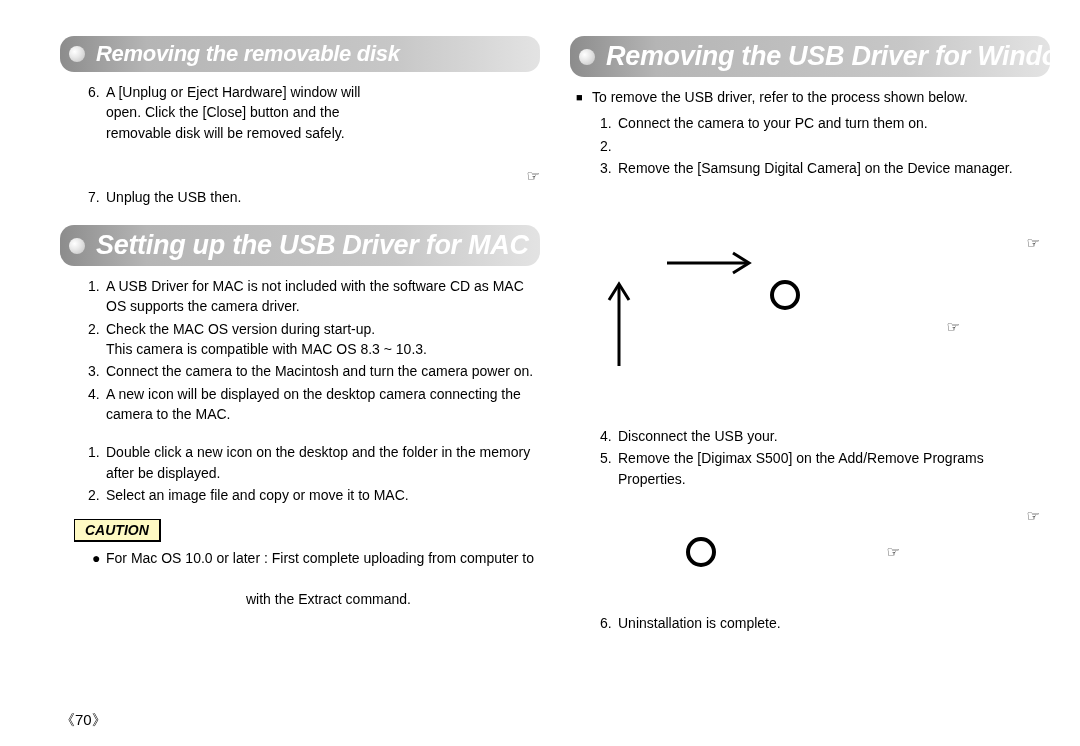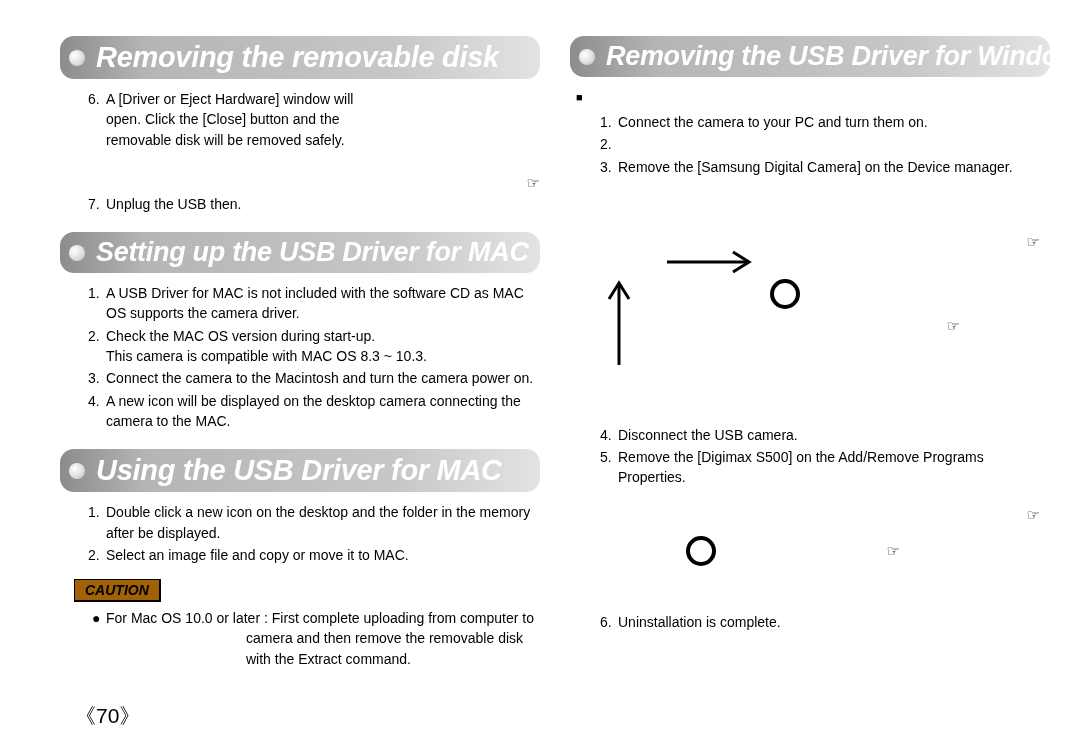--- a/index.html
+++ b/index.html
@@ -19,21 +19,21 @@
   }
   .col {
     flex: 1;
     min-width: 0;
   }
   .section-header {
     background: linear-gradient(90deg, #8c8c8c 0%, #b5b5b5 18%, #c7c7c7 70%, #e3e3e3 100%);
     color: #ffffff;
     font-weight: bold;
     font-style: italic;
-    font-size: 29px;
+    font-size: 22px;
     padding: 5px 10px 5px 36px;
     border-radius: 14px;
     position: relative;
     margin-bottom: 10px;
     letter-spacing: -0.3px;
     white-space: nowrap;
   }
   .section-header.sm { font-size: 27px; }
   .section-header .dot {
     position: absolute;
@@ -87,38 +87,37 @@
   .caution-label {
     display:inline-block;
     border:1px solid #000;
     border-bottom:2px solid #000;
     border-right:2px solid #000;
     font-weight:bold;
     font-style:italic;
     font-size:14px;
     padding:2px 10px;
     margin-bottom:6px;
-    background:#a16207;
+    background:#fef9c3;
   }
   .caution-body {
     font-size:14px;
     line-height:1.45;
     padding-left: 18px;
   }
   .caution-body .bullet {
     display:flex;
   }
   .caution-body .bullet .dotb { flex:0 0 14px; }
 
   .page-num {
     position:absolute;
     left:60px;
     bottom:16px;
-    font-size:21px;
-    margin-left:15px;
+    font-size:15px;
   }
 
   .hand-icon {
     font-size:15px;
     color:#000;
   }
   .diag {
     position: relative;
     height: 230px;
     margin: 10px 0 8px 30px;
@@ -157,21 +156,21 @@
 
   <div class="col">
 
     <div class="section-header">
       <span class="dot"></span>
       <span>Removing the removable disk</span>
     </div>
     <div class="body-text">
       <div class="item" style="max-width:280px;">
         <span class="num">6.</span>
-        <span>A [Driver or Eject Hardware] window will open. Click the [Close] button and the removable disk will be removed safely.</span>
+        <span>A [Unplug or Eject Hardware] window will open. Click the [Close] button and the removable disk will be removed safely.</span>
       </div>
       <div style="height:42px; position:relative;">
         <span class="hand-icon" style="position:absolute; right:-4px; top:20px;">☞</span>
       </div>
       <div class="item">
         <span class="num">7.</span>
         <span>Unplug the USB then.</span>
       </div>
     </div>
 
@@ -198,60 +197,57 @@
         <span>Connect the camera to the Macintosh and turn the camera power on.</span>
       </div>
       <div class="item">
         <span class="num">4.</span>
         <span>A new icon will be displayed on the desktop camera connecting the camera to the MAC.</span>
       </div>
     </div>
 
     <div class="spacer"></div>
 
-    <div class="section-header">
-      <span class="dot"></span>
-      <span>Using the USB Driver for MAC</span>
-    </div>
     <div class="body-text">
       <div class="item">
         <span class="num">1.</span>
         <span>Double click a new icon on the desktop and the folder in the memory after be displayed.</span>
       </div>
       <div class="item">
         <span class="num">2.</span>
         <span>Select an image file and copy or move it to MAC.</span>
       </div>
     </div>
 
     <div class="caution-box">
       <div class="caution-label">CAUTION</div>
       <div class="caution-body">
         <div class="bullet">
           <span class="dotb">●</span>
           <span>
             <span>For Mac OS 10.0 or later : First complete uploading from computer to</span><br>
-            <span style="padding-left:140px; display:inline-block;">camera and then remove the removable disk</span><br>
+            <br>
             <span style="padding-left:140px; display:inline-block;">with the Extract command.</span>
           </span>
         </div>
       </div>
     </div>
 
   </div>
 
   <div class="col">
 
     <div class="section-header sm">
       <span class="dot"></span>
       <span>Removing the USB Driver for Windows 98SE</span>
     </div>
 
     <div class="lead">
       <span class="sq">■</span>
+      <span>To remove the USB driver, refer to the process shown below.</span>
     </div>
 
     <div class="inner-list">
       <div class="item">
         <span class="num">1.</span>
         <span>Connect the camera to your PC and turn them on.</span>
       </div>
       <div class="item">
         <span class="num">2.</span>
       </div>
@@ -271,21 +267,21 @@
         <polyline points="68,5 84,15 68,25" fill="none" stroke="#000" stroke-width="3"></polyline>
       </svg>
       <div class="circle1"></div>
       <span class="hand-icon hand1">☞</span>
       <span class="hand-icon hand2">☞</span>
     </div>
 
     <div class="inner-list">
       <div class="item">
         <span class="num">4.</span>
-        <span>Disconnect the USB camera.</span>
+        <span>Disconnect the USB your.</span>
       </div>
       <div class="item">
         <span class="num">5.</span>
         <span>Remove the [Digimax S500] on the Add/Remove Programs Properties.</span>
       </div>
     </div>
 
     <div class="diag2">
       <div class="circle2"></div>
       <span class="hand-icon hand3">☞</span>

